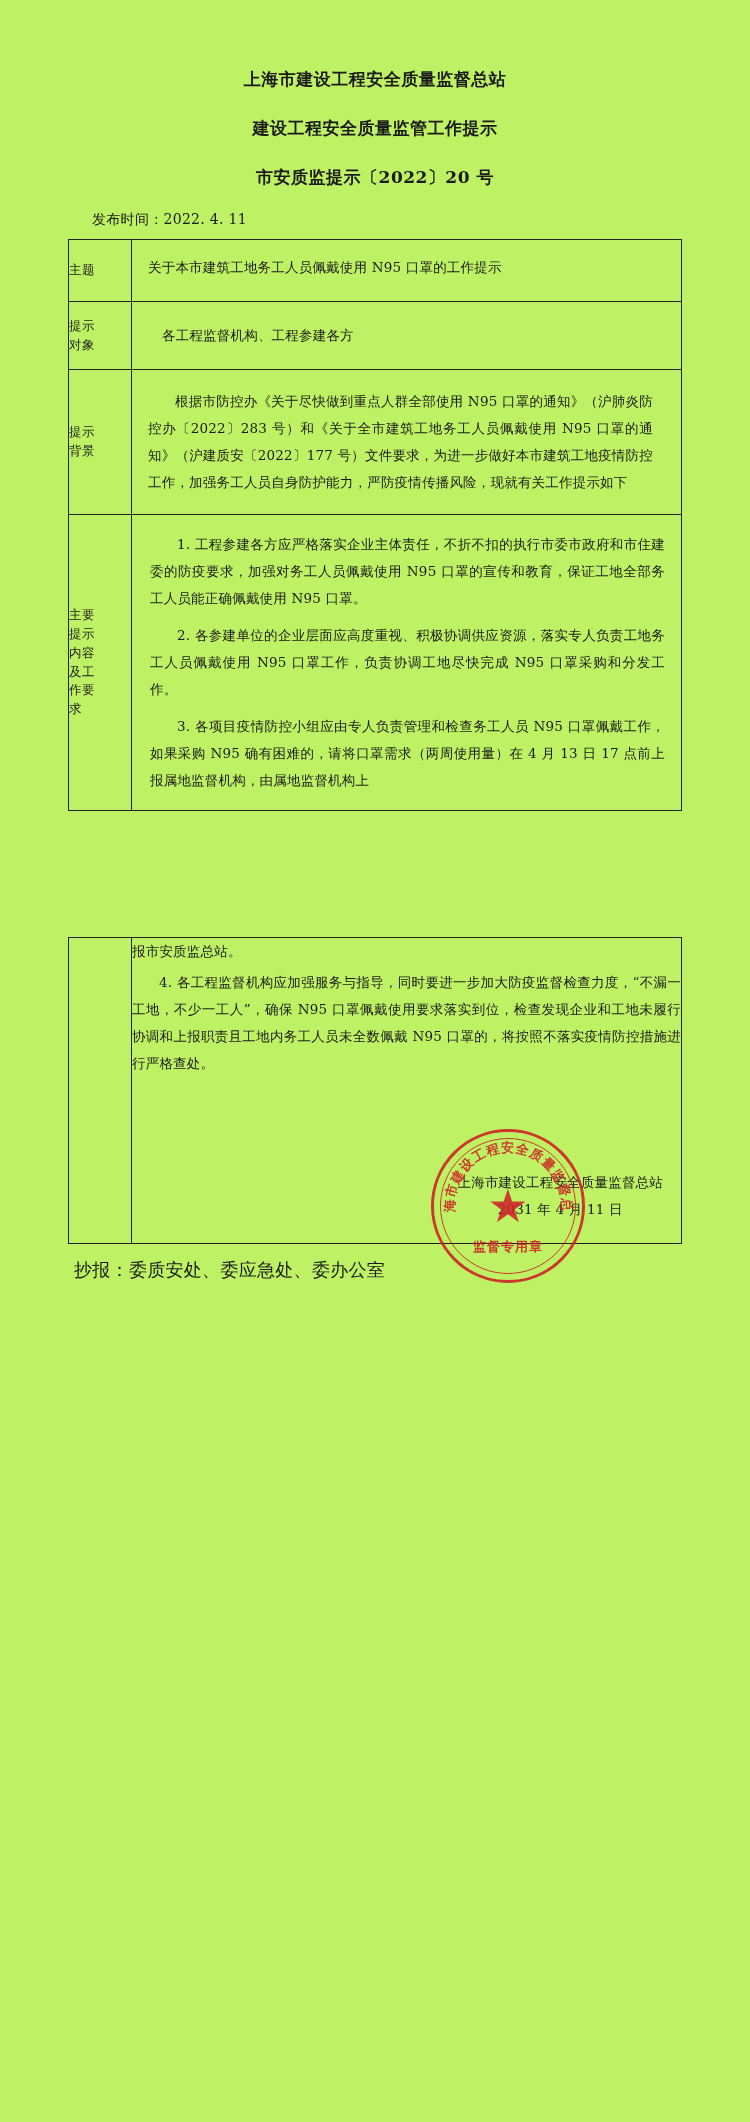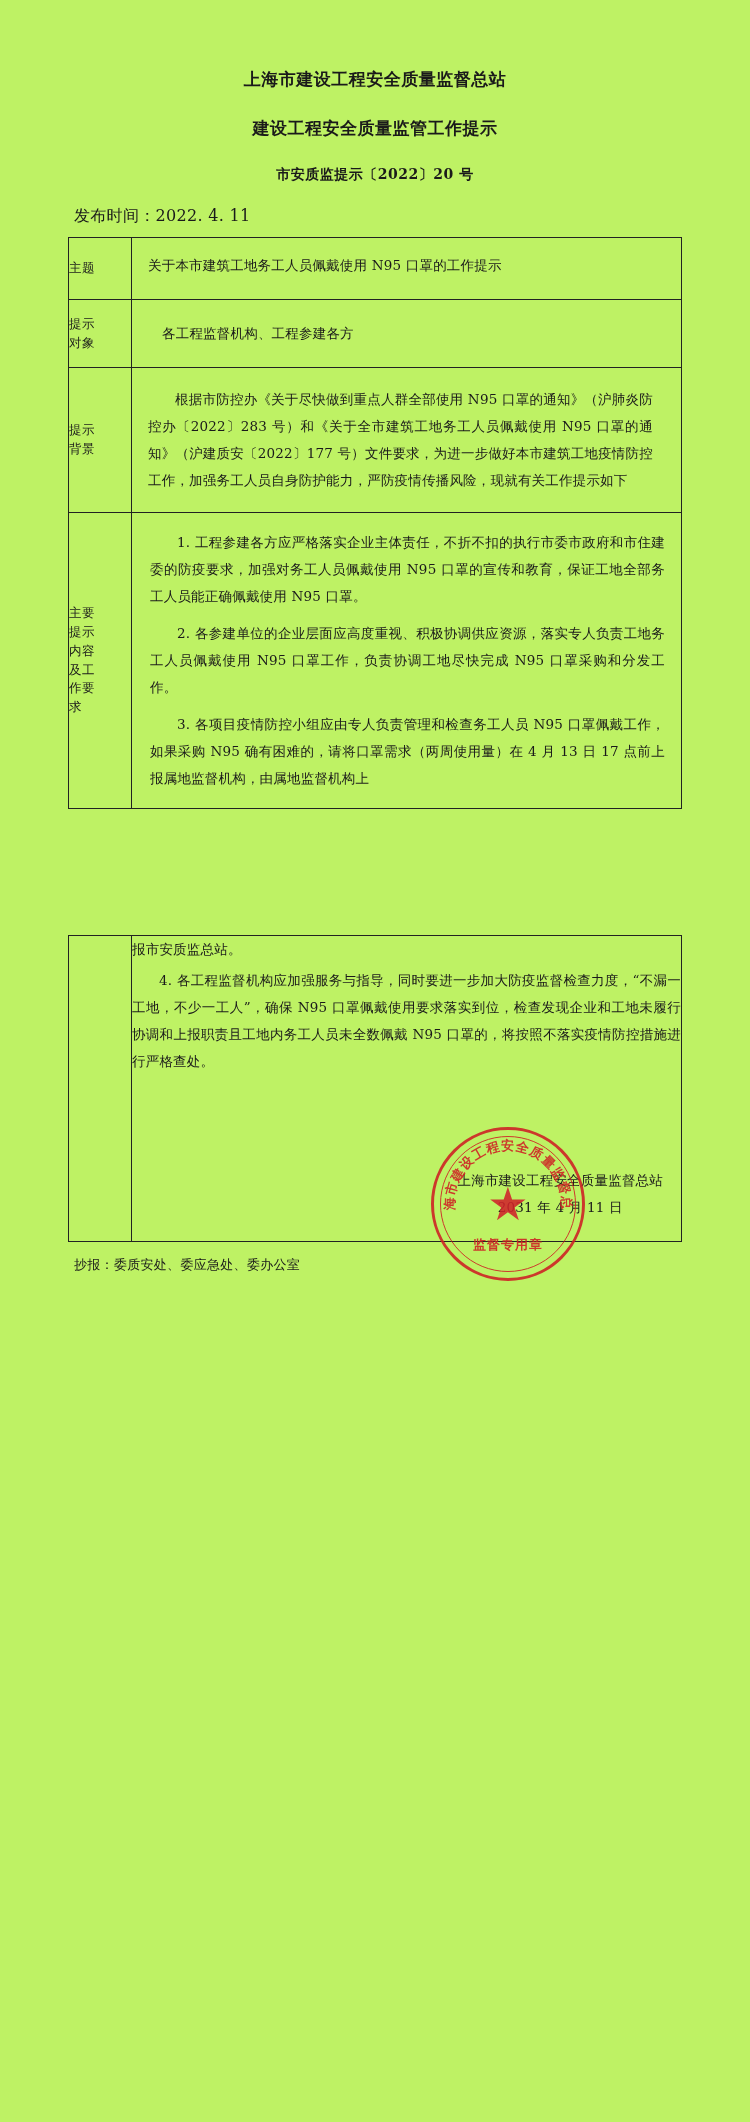--- a/index.html
+++ b/index.html
@@ -27,28 +27,28 @@
     text-align: center;
     font-weight: bold;
     font-size: 17px;
     letter-spacing: 0.5px;
   }
   .title-1 { margin-top: 68px; }
   .title-2 { margin-top: 26px; }
   .doc-number {
     text-align: center;
     font-weight: bold;
-    font-size: 14px;
+    font-size: 17px;
     margin-top: 26px;
     letter-spacing: 0.5px;
   }
   .publish-line {
-    font-size: 16px;
+    font-size: 14px;
     margin-top: 22px;
-    margin-left: 6px;
+    margin-left: 24px;
     letter-spacing: 0.3px;
   }
   table.main {
     width: 100%;
     border-collapse: collapse;
     margin-top: 10px;
     table-layout: fixed;
   }
   table.main td {
     border: 1px solid #222;
@@ -172,21 +172,21 @@
     left: 0;
     right: 0;
     bottom: 20px;
     text-align: center;
     color: #cf1f24;
     font-size: 13px;
     font-weight: bold;
     letter-spacing: 1px;
   }
   .cc-line {
-    font-size: 13px;
+    font-size: 18px;
     margin-top: 14px;
     margin-left: 6px;
     letter-spacing: 0.3px;
   }
   .spacer-gap { height: 126px; }
 </style>
 </head>
 <body>
 
 <div class="page">

